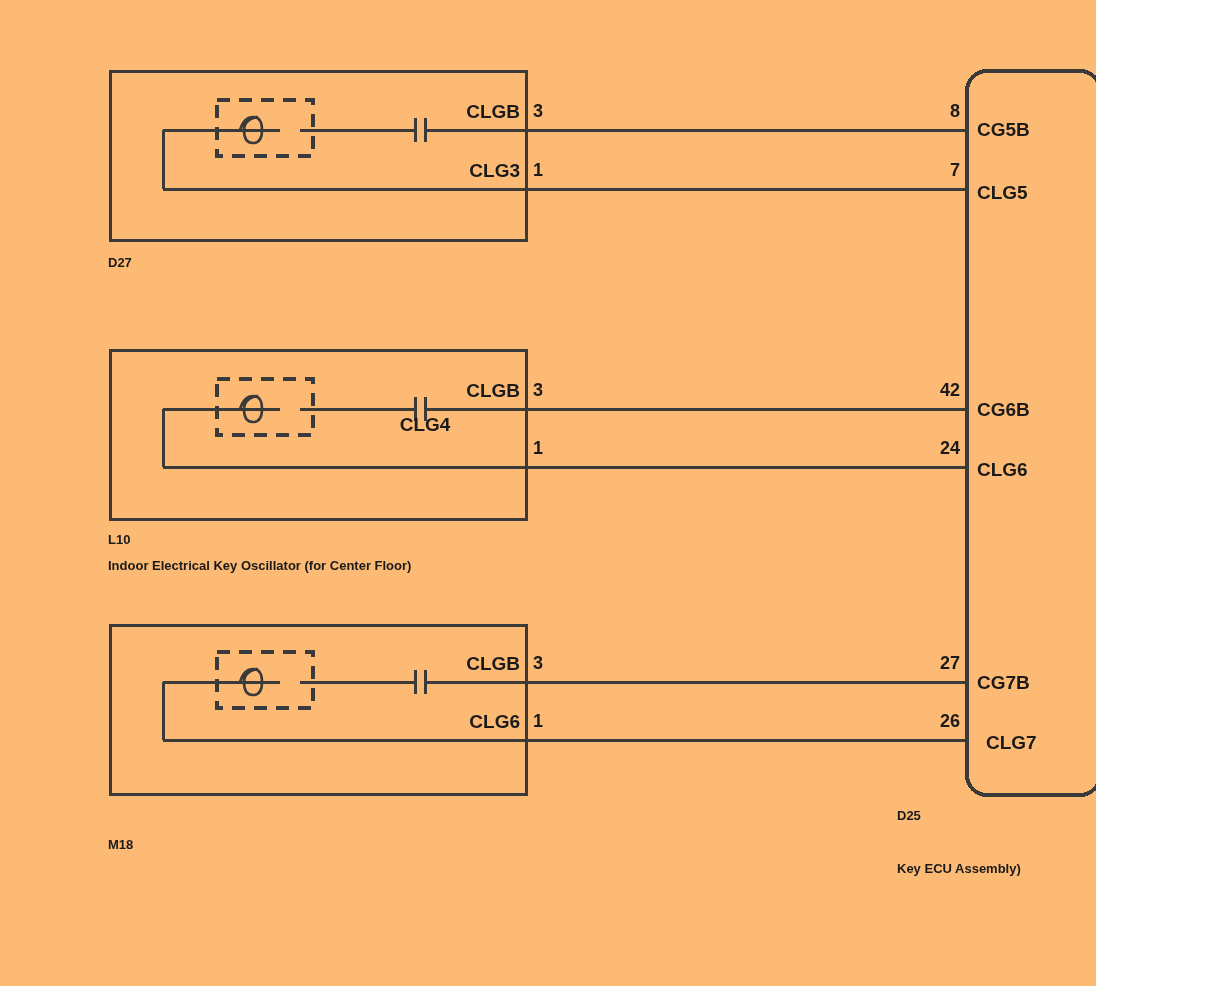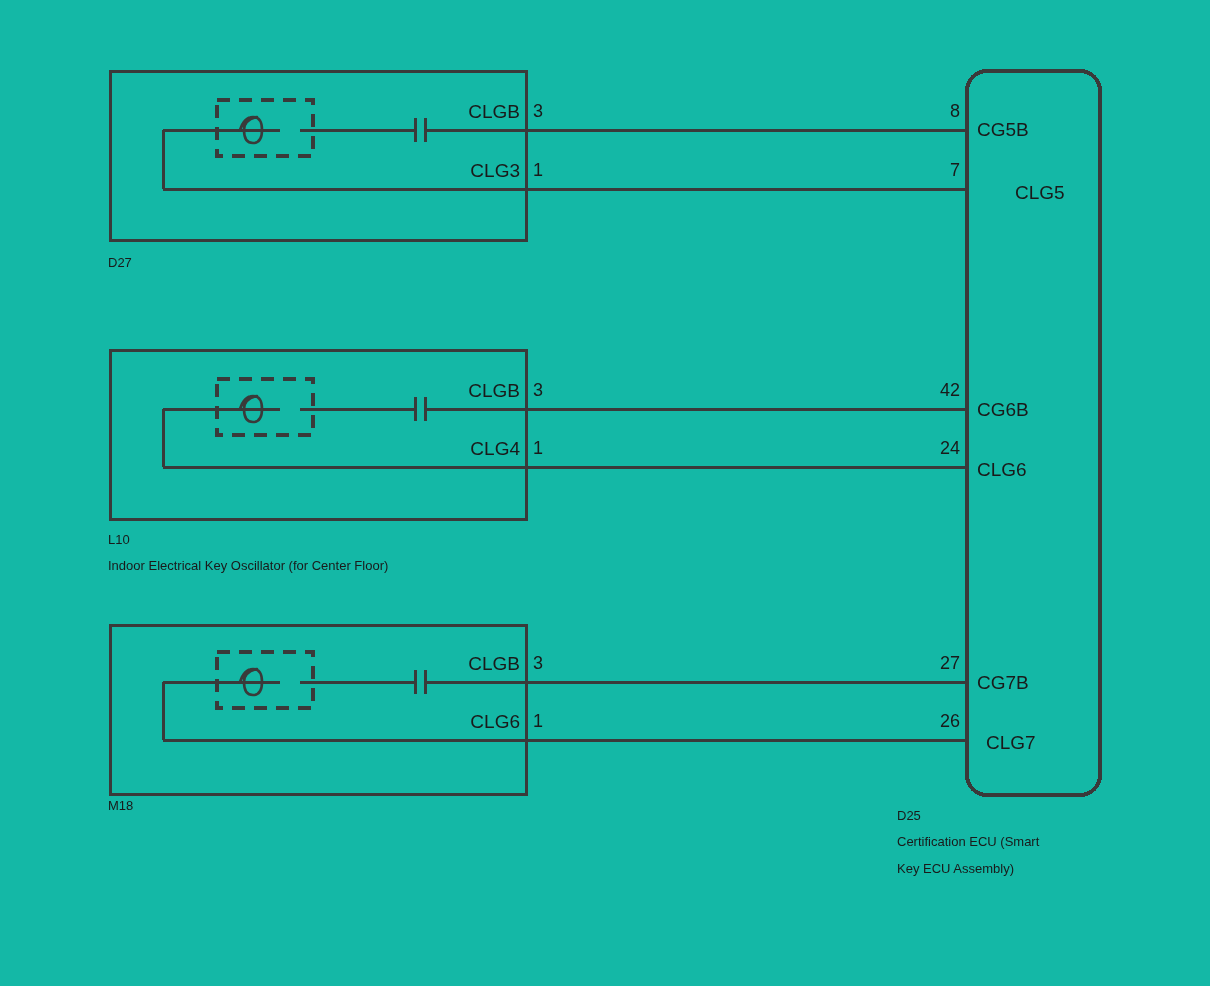--- a/index.html
+++ b/index.html
@@ -7,24 +7,25 @@
     margin: 0;
     padding: 0;
     background: #ffffff;
   }
   body {
     font-family: "Liberation Sans", sans-serif;
     color: #1a1a1a;
   }
   #diagram-root {
     position: relative;
-    width: 1210px;
+    width: 1096px;
     height: 986px;
-    background: #14b8a6;
+    background: #fdba74;
     overflow: hidden;
+    font-weight: bold;
   }
   #diagram-svg {
     position: absolute;
     left: 0;
     top: 0;
     width: 1210px;
     height: 986px;
     display: block;
   }
   .lbl {
@@ -118,45 +119,44 @@
   <div class="lbl lbl-pin" style="left:533px; top:99px;">3</div>
 
   <div class="lbl lbl-term lbl-right" style="left:330px; top:158px; width:190px;">CLG3</div>
   <div class="lbl lbl-pin" style="left:533px; top:158px;">1</div>
 
   <div class="lbl lbl-caption" style="left:108px; top:250px;">D27</div>
 
   <div class="lbl lbl-term lbl-right" style="left:330px; top:378px; width:190px;">CLGB</div>
   <div class="lbl lbl-pin" style="left:533px; top:378px;">3</div>
 
-  <div class="lbl lbl-term lbl-right" style="left:330px; top:436px; width:190px;">CLG4</div>
+  <div class="lbl lbl-term lbl-right" style="left:330px; top:412px; width:190px;text-align:center;">CLG4</div>
   <div class="lbl lbl-pin" style="left:533px; top:436px;">1</div>
 
   <div class="lbl lbl-caption" style="left:108px; top:527px;text-align:right;">L10</div>
   <div class="lbl lbl-caption" style="left:108px; top:553px;">Indoor Electrical Key Oscillator (for Center Floor)</div>
 
   <div class="lbl lbl-term lbl-right" style="left:330px; top:651px; width:190px;">CLGB</div>
   <div class="lbl lbl-pin" style="left:533px; top:651px;">3</div>
 
   <div class="lbl lbl-term lbl-right" style="left:330px; top:709px; width:190px;">CLG6</div>
   <div class="lbl lbl-pin" style="left:533px; top:709px;">1</div>
 
-  <div class="lbl lbl-caption" style="left:108px; top:793px;text-align:right;">M18</div>
+  <div class="lbl lbl-caption" style="left:108px; top:832px;text-align:right;">M18</div>
 
   <div class="lbl lbl-pin lbl-right" style="left:845px; top:99px; width:115px;">8</div>
   <div class="lbl lbl-pin lbl-right" style="left:845px; top:158px; width:115px;">7</div>
   <div class="lbl lbl-pin lbl-right" style="left:845px; top:378px; width:115px;">42</div>
   <div class="lbl lbl-pin lbl-right" style="left:845px; top:436px; width:115px;">24</div>
   <div class="lbl lbl-pin lbl-right" style="left:845px; top:651px; width:115px;">27</div>
   <div class="lbl lbl-pin lbl-right" style="left:845px; top:709px; width:115px;">26</div>
 
   <div class="lbl lbl-term" style="left:977px; top:117px;">CG5B</div>
-  <div class="lbl lbl-term" style="left:977px; top:180px;margin-left:38px;">CLG5</div>
+  <div class="lbl lbl-term" style="left:977px; top:180px;">CLG5</div>
   <div class="lbl lbl-term" style="left:977px; top:397px;">CG6B</div>
   <div class="lbl lbl-term" style="left:977px; top:457px;">CLG6</div>
   <div class="lbl lbl-term" style="left:977px; top:670px;">CG7B</div>
   <div class="lbl lbl-term" style="left:977px; top:730px;margin-left:9px;">CLG7</div>
 
   <div class="lbl lbl-caption" style="left:897px; top:803px;">D25</div>
-  <div class="lbl lbl-caption" style="left:897px; top:829px;">Certification ECU (Smart</div>
   <div class="lbl lbl-caption" style="left:897px; top:856px;">Key ECU Assembly)</div>
 
 </div>
 
 </body></html>

